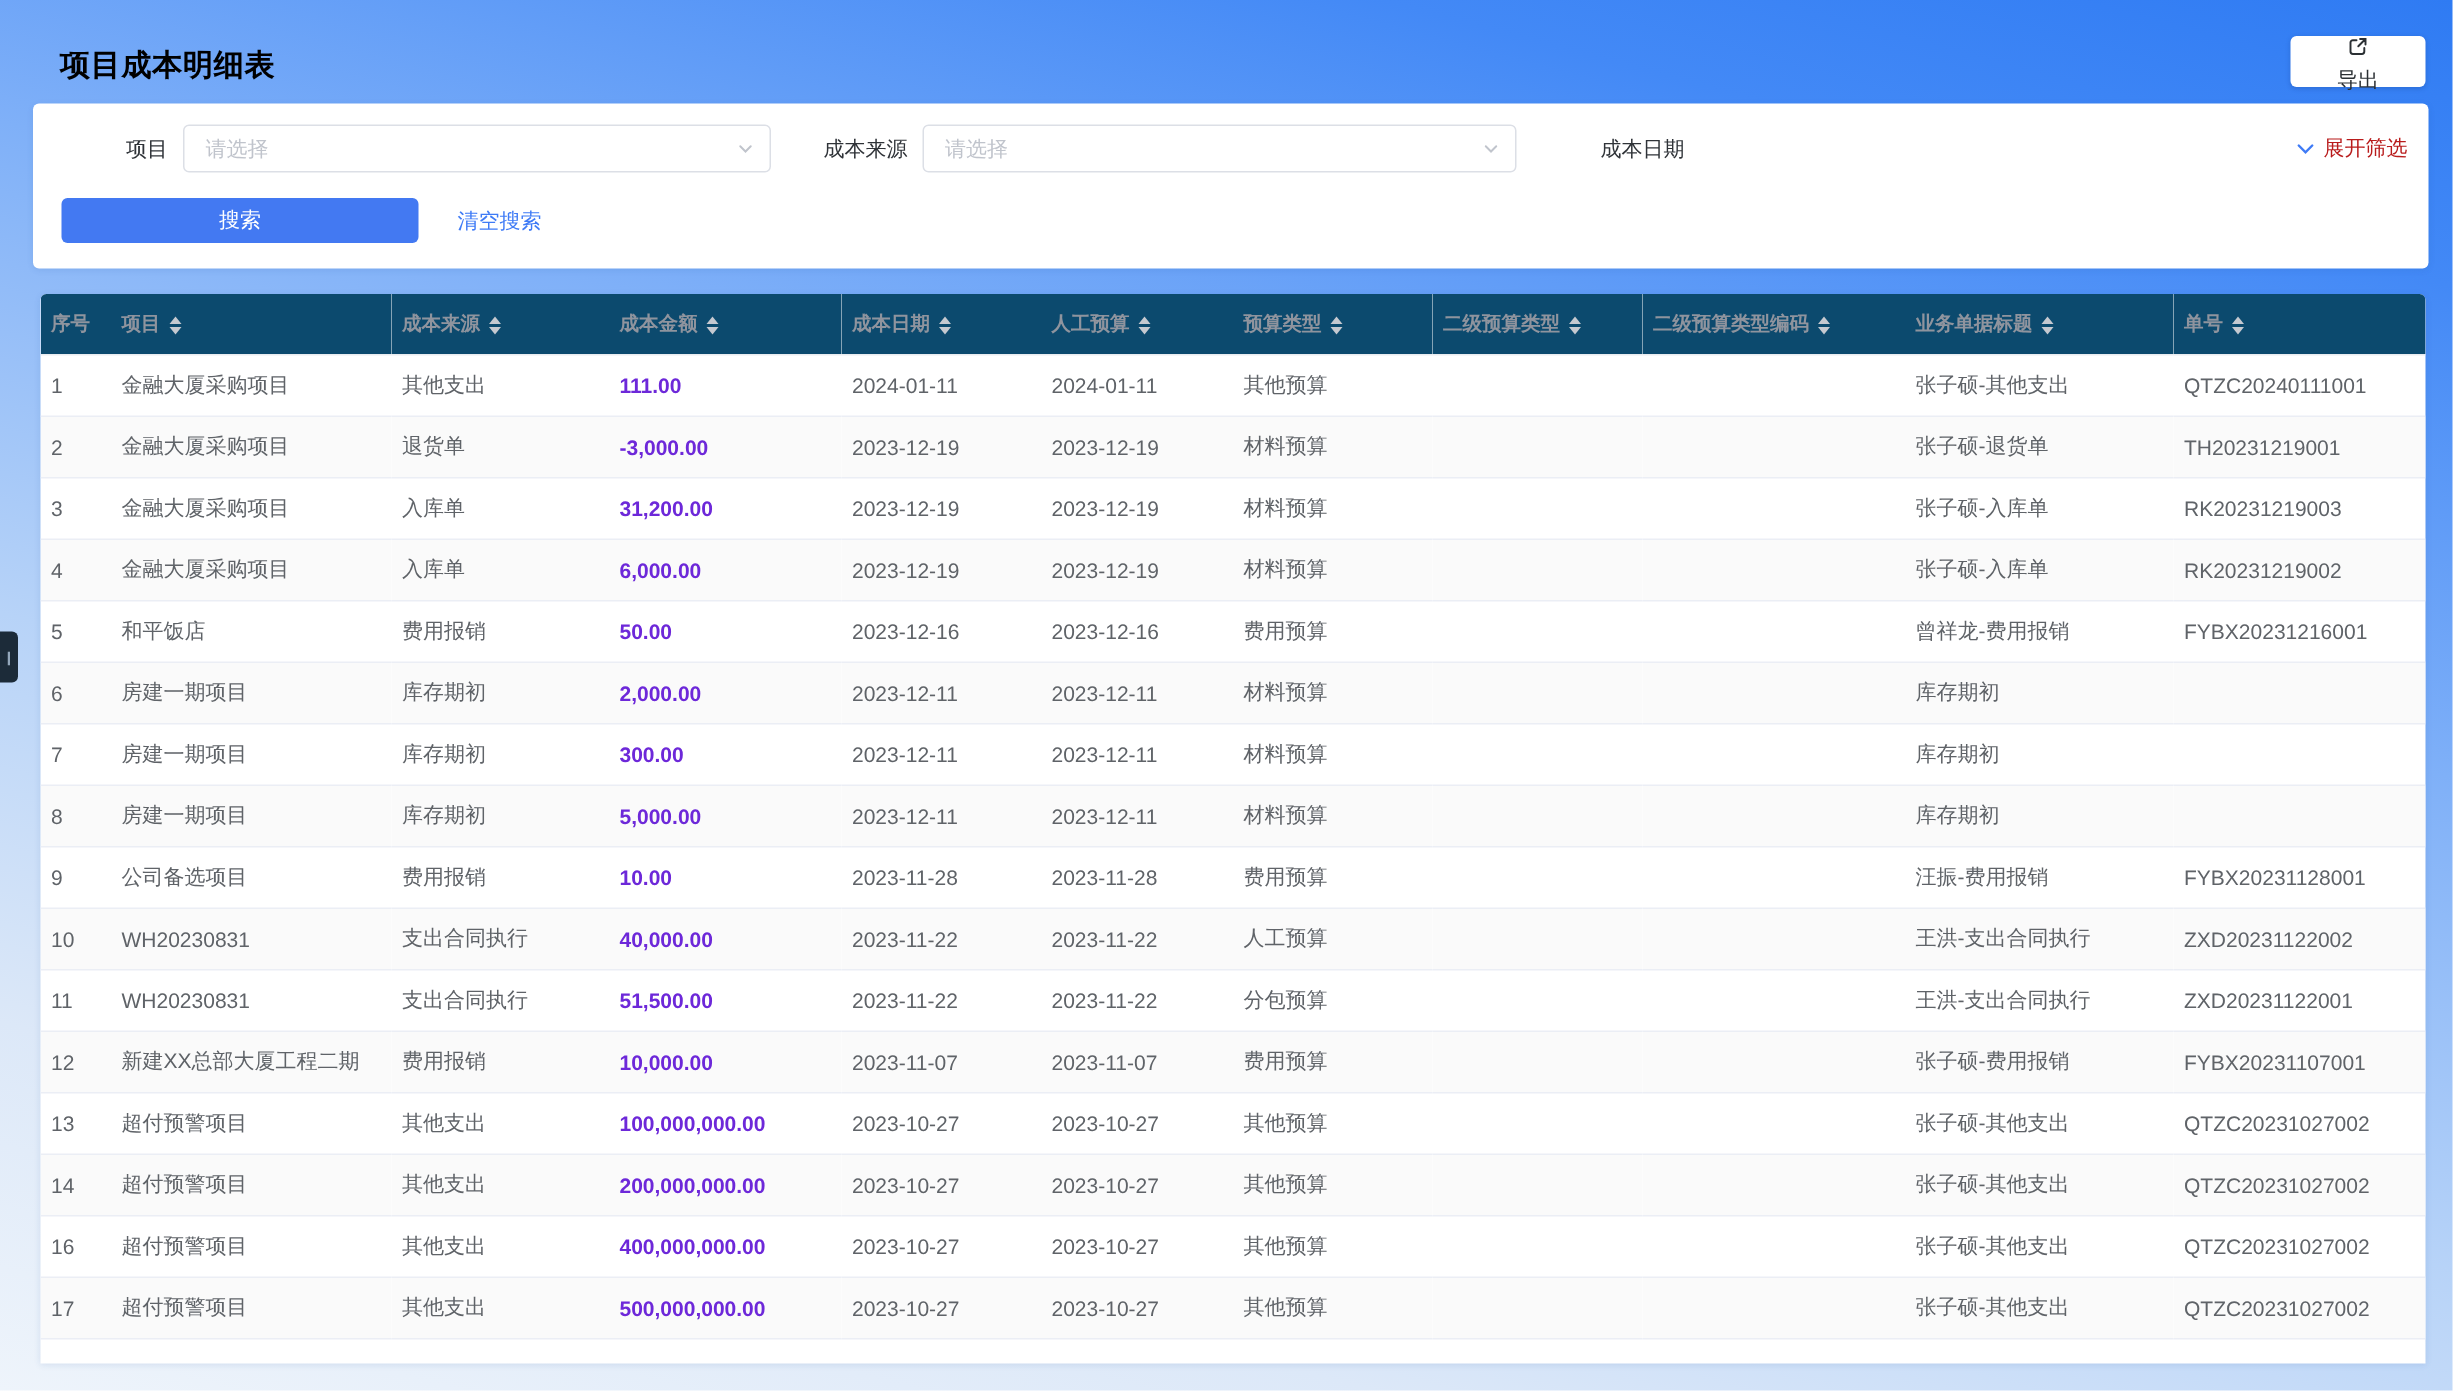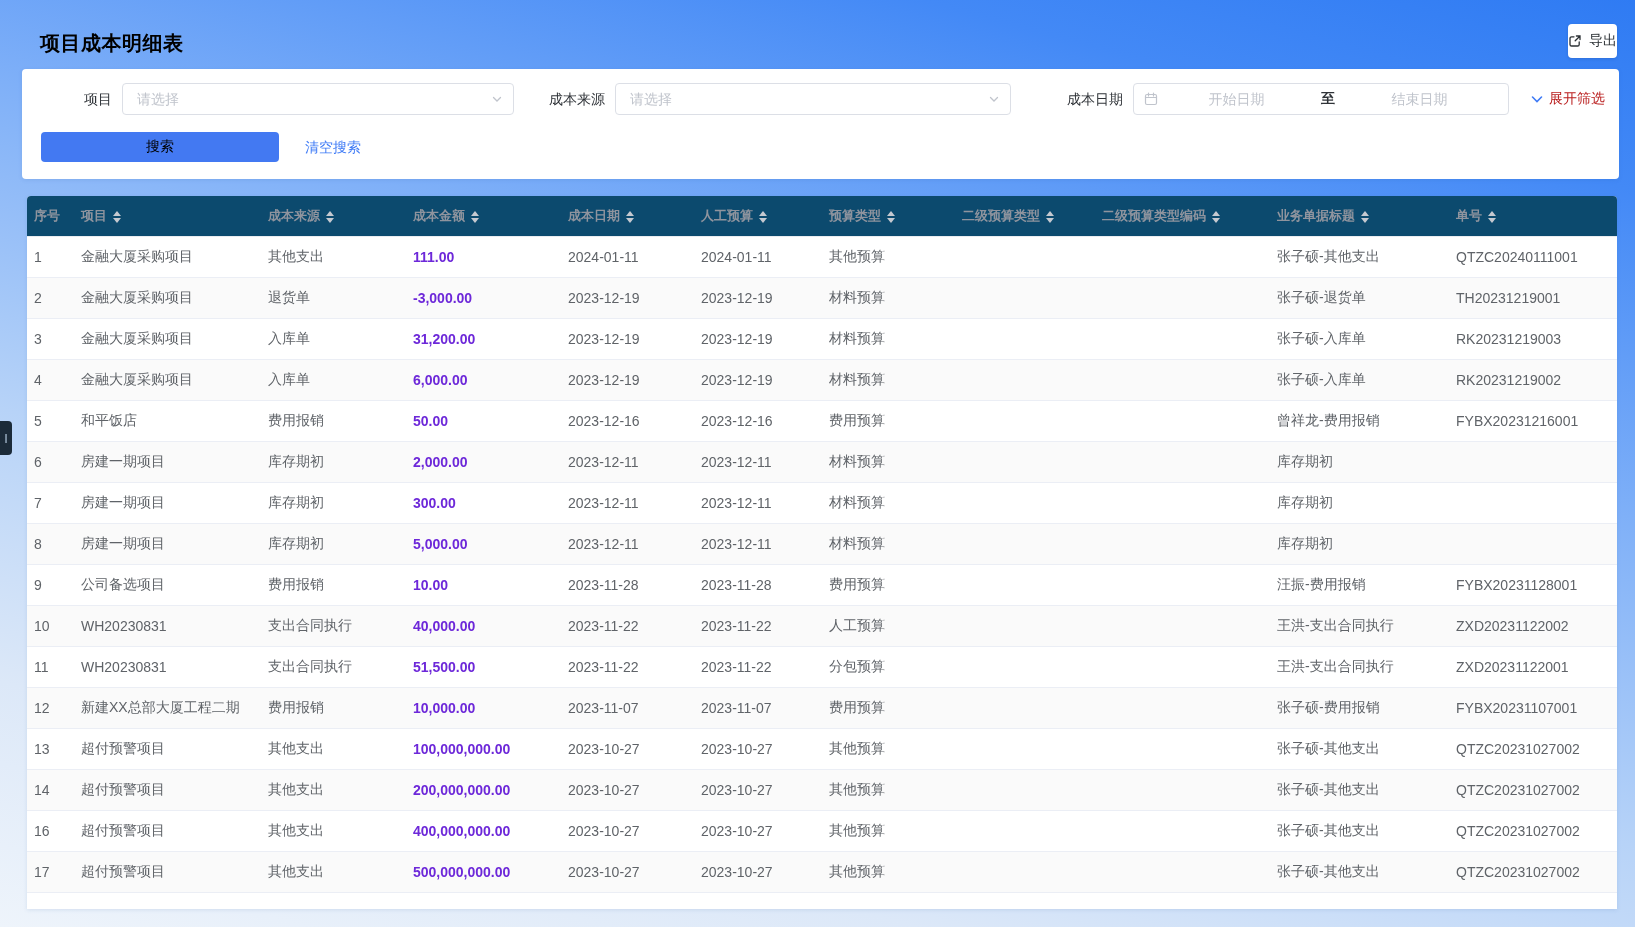--- a/index.html
+++ b/index.html
@@ -4,23 +4,23 @@
 <style>
   html,body{margin:0;padding:0;}
   body{
     width:1635px;height:927px;overflow:hidden;position:relative;
     font-family:"Liberation Sans","DejaVu Sans",sans-serif;
     background:linear-gradient(195deg,#2f7bf3 0%,#4389f6 14%,#7fb0f8 38%,#b7d3f8 62%,#dce8f8 82%,#eef4fb 100%);
   }
   
   .page-title{position:absolute;left:40px;top:30px;color:#000000;font-size:20px;font-weight:700;letter-spacing:.5px;}
   .export-btn{
-    position:absolute;top:24px;right:18px;height:34px;padding:0 0;
+    position:absolute;top:24px;right:18px;height:34px;padding:0 31px;
     background:#ffffff;border:none;border-radius:4px;display:flex;align-items:center;gap:7px;
-    font-size:14px;color:#2b3034;cursor:pointer;box-shadow:0 1px 3px rgba(20,60,140,.25);
+    font-size:14px;color:#2b3034;cursor:pointer;box-shadow:0 1px 3px rgba(20,60,140,.25);flex-direction:column;
   }
   
   .filter-card{
     position:absolute;left:22px;top:69px;width:1597px;height:110px;
     background:#ffffff;border-radius:4px;box-shadow:0 1px 4px rgba(30,80,160,.12);
   }
   .f-label{position:absolute;top:14px;height:32px;line-height:32px;font-size:14px;color:#2f3338;text-align:right;white-space:nowrap;}
   .lbl-project{left:46px;width:44px;}
   .lbl-source{left:505px;width:78px;}
   .lbl-date{left:1021px;width:80px;}
@@ -38,21 +38,21 @@
     background:#fff;display:flex;align-items:center;padding:0 10px;box-sizing:border-box;cursor:pointer;
   }
   .dr input{border:none;outline:none;background:transparent;font-size:14px;color:#5f6368;flex:1;text-align:center;min-width:0;font-family:inherit;}
   .dr .sep{flex:none;font-size:14px;color:#2f3338;font-weight:600;padding:0 6px;}
   .expand-link{
     position:absolute;right:14px;top:14px;height:32px;display:flex;align-items:center;gap:5px;
     color:#b91c1c;font-size:14px;text-decoration:none;cursor:pointer;white-space:nowrap;
   }
   .search-btn{
     position:absolute;left:19px;top:63px;width:238px;height:30px;border:none;border-radius:4px;
-    background:#4379f2;color:#000000;font-size:14px;cursor:pointer;font-family:inherit;
+    background:#4379f2;color:#ffffff;font-size:14px;cursor:pointer;font-family:inherit;
   }
   .clear-link{
     position:absolute;left:283px;top:63px;height:30px;line-height:30px;
     color:#3f7bf6;font-size:14px;text-decoration:none;cursor:pointer;
   }
   
   .table-card{
     position:absolute;left:27px;top:196px;width:1590px;height:713px;background:#ffffff;
     border-radius:4px 4px 0 0;overflow:hidden;box-shadow:0 1px 4px rgba(30,80,160,.12);
   }
@@ -111,31 +111,20 @@
   <div class="sel sel-source">
     <input type="text" readonly="" placeholder="请选择" style="">
     <span class="chev">
       <svg width="12" height="12" viewBox="0 0 12 12">
           <path d="M2.5 4.5 6 8l3.5-3.5" fill="none" stroke="#c0c4cc" stroke-width="1.3" stroke-linecap="round"></path>
         </svg>
     </span>
   </div>
 
   <div class="f-label lbl-date">成本日期</div>
-  <div class="dr">
-    <span>
-      <svg width="14" height="14" viewBox="0 0 14 14">
-        <rect x="1.5" y="2.5" width="11" height="10" rx="1.5" fill="none" stroke="#c0c4cc" stroke-width="1.2"></rect>
-        <path d="M1.5 5.5h11M4.5 1v3M9.5 1v3" fill="none" stroke="#c0c4cc" stroke-width="1.2" stroke-linecap="round"></path>
-      </svg>
-    </span>
-    <input type="text" readonly="" placeholder="开始日期" style="">
-    <span class="sep">至</span>
-    <input type="text" readonly="" placeholder="结束日期" style="">
-  </div>
 
   <a class="expand-link">
     <span>
       <svg width="14" height="14" viewBox="0 0 14 14">
           <path d="M2.5 5 7 9.5 11.5 5" fill="none" stroke="#3f7bf6" stroke-width="1.6" stroke-linecap="round"></path>
         </svg>
     </span>
     <span>展开筛选</span>
   </a>
 

